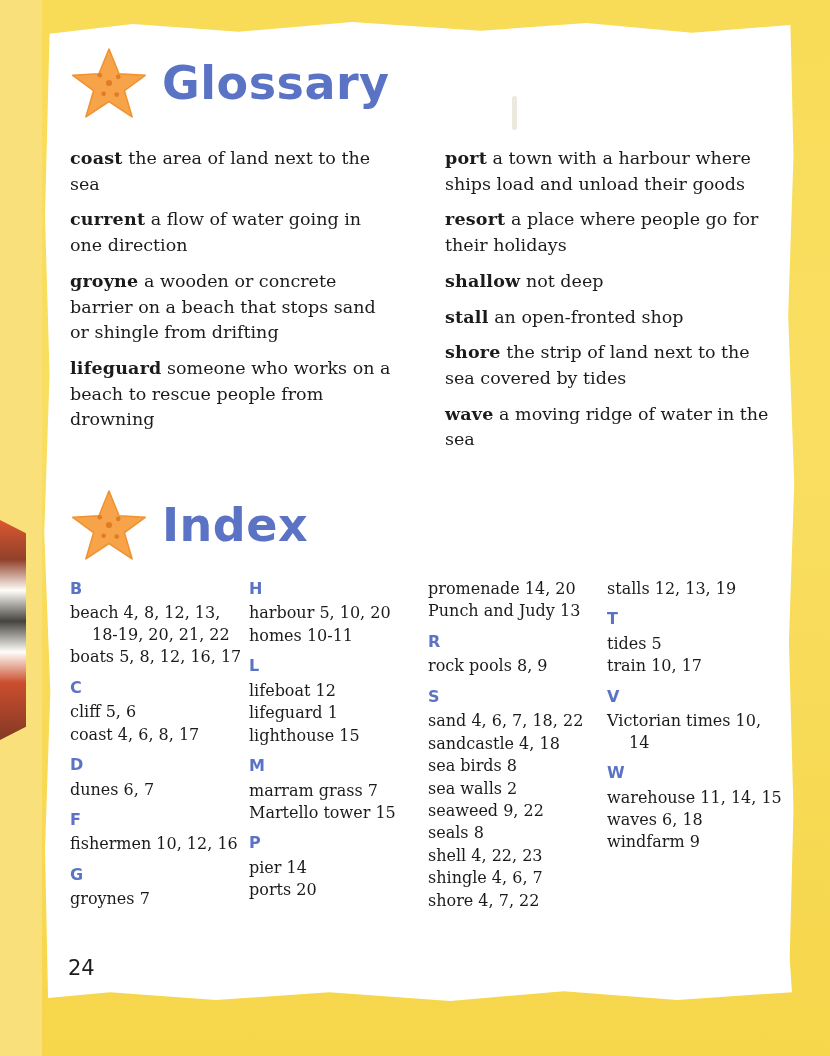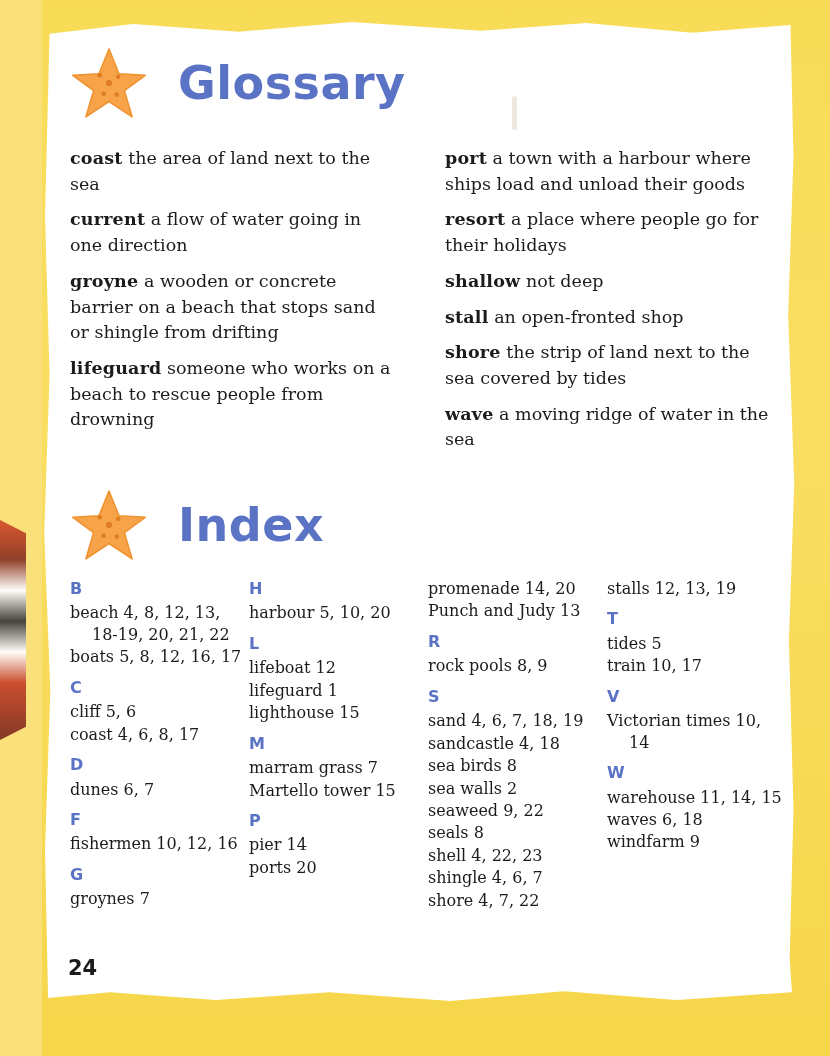--- a/index.html
+++ b/index.html
@@ -59,21 +59,21 @@
     left: 42px;
     top: 18px;
     width: 756px;
     height: 990px;
   }
 
   
   .heading-row {
     display: flex;
     align-items: center;
-    gap: 30px;
+    gap: 14px;
   }
   .heading-text {
     font-family: "DejaVu Sans", sans-serif;
     font-weight: bold;
     font-size: 46px;
     color: #5b73c4;
     letter-spacing: 0.5px;
   }
   .star {
     display: block;
@@ -136,21 +136,21 @@
     padding-left: 22px;
     text-indent: -22px;
   }
 
   
   .page-number {
     position: absolute;
     left: 26px;
     bottom: 28px;
     font-family: "DejaVu Sans", sans-serif;
-    font-weight: bold;
+    font-weight: normal;
     font-size: 21px;
     color: #1b1b1b;
   }
   .faint-mark {
     position: absolute;
     left: 470px;
     top: 78px;
     width: 5px;
     height: 34px;
     background: #ede9de;
@@ -223,39 +223,40 @@
         <div class="index-entry">dunes 6, 7</div>
         <div class="index-letter">F</div>
         <div class="index-entry">fishermen 10, 12, 16</div>
         <div class="index-letter">G</div>
         <div class="index-entry">groynes 7</div>
       </div>
 
       <div class="index-col">
         <div class="index-letter">H</div>
         <div class="index-entry">harbour 5, 10, 20</div>
+        <div class="index-entry">homes 10-11</div>
         <div class="index-letter">L</div>
         <div class="index-entry">lifeboat 12</div>
         <div class="index-entry">lifeguard 1</div>
         <div class="index-entry">lighthouse 15</div>
         <div class="index-letter">M</div>
         <div class="index-entry">marram grass 7</div>
         <div class="index-entry">Martello tower 15</div>
         <div class="index-letter">P</div>
         <div class="index-entry">pier 14</div>
         <div class="index-entry">ports 20</div>
       </div>
 
       <div class="index-col">
         <div class="index-entry">promenade 14, 20</div>
         <div class="index-entry">Punch and Judy 13</div>
         <div class="index-letter">R</div>
         <div class="index-entry">rock pools 8, 9</div>
         <div class="index-letter">S</div>
-        <div class="index-entry">sand 4, 6, 7, 18, 19</div>
+        <div class="index-entry">sand 4, 6, 7, 18, 22</div>
         <div class="index-entry">sandcastle 4, 18</div>
         <div class="index-entry">sea birds 8</div>
         <div class="index-entry">sea walls 2</div>
         <div class="index-entry">seaweed 9, 22</div>
         <div class="index-entry">seals 8</div>
         <div class="index-entry">shell 4, 22, 23</div>
         <div class="index-entry">shingle 4, 6, 7</div>
         <div class="index-entry">shore 4, 7, 22</div>
       </div>
 

